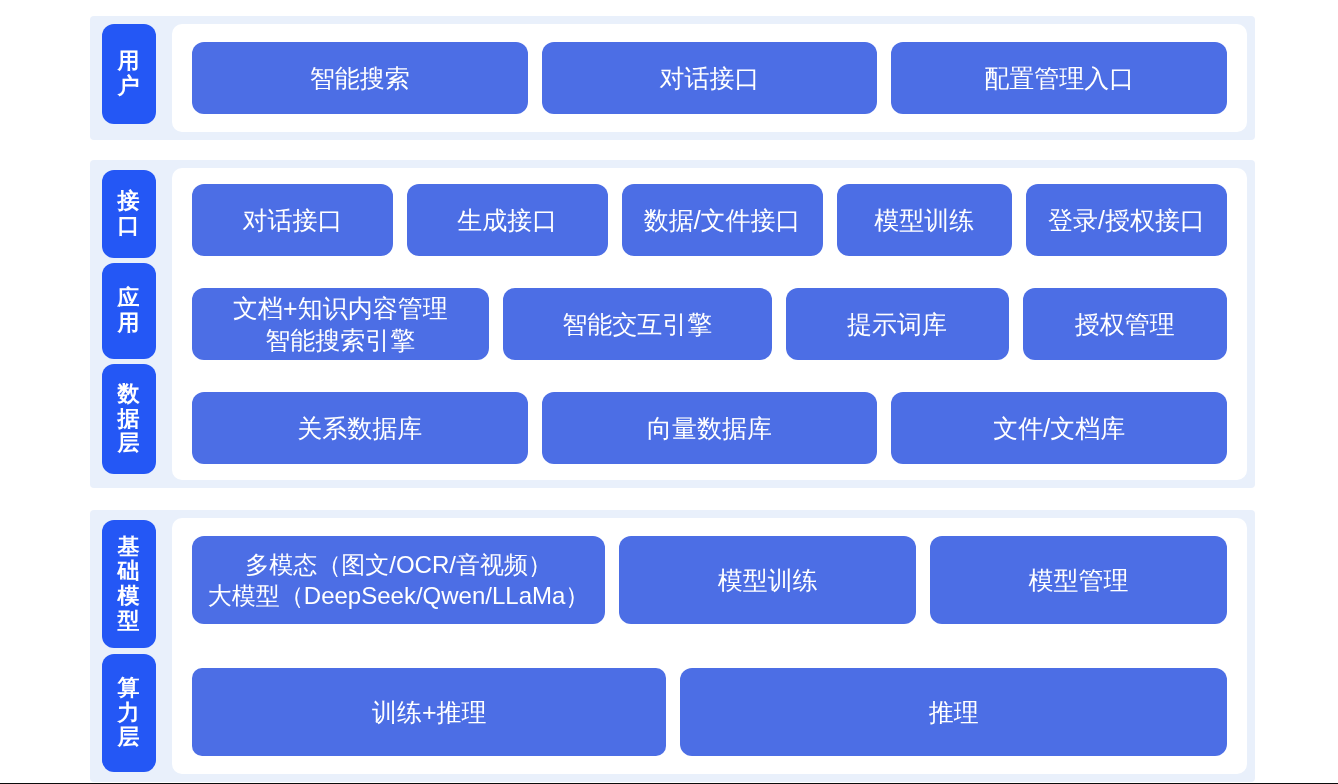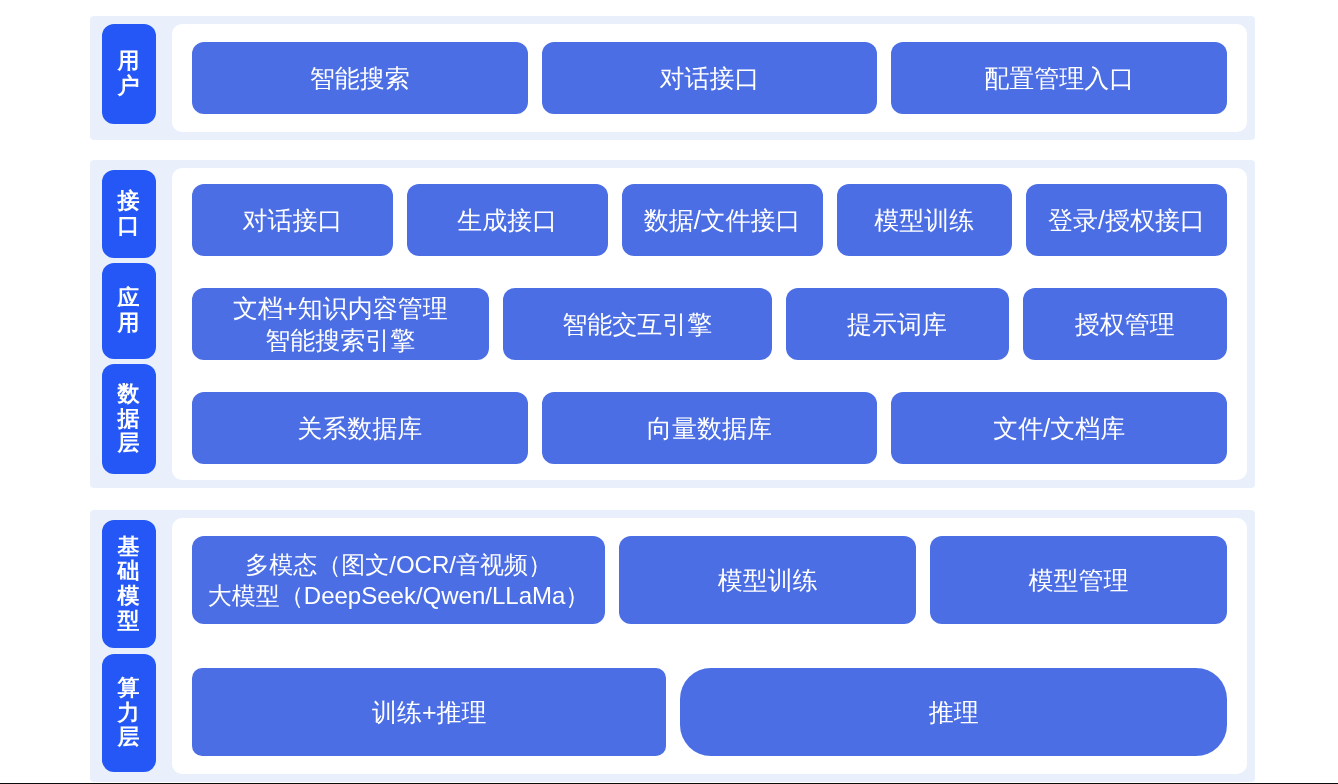--- a/index.html
+++ b/index.html
@@ -194,20 +194,20 @@
 
       <div class="row">
         <div class="box multiline" style="flex:1.42 1 0;">多模态（图文/OCR/音视频）
 大模型（DeepSeek/Qwen/LLaMa）</div>
         <div class="box" style="flex:1 1 0;">模型训练</div>
         <div class="box" style="flex:1 1 0;">模型管理</div>
       </div>
 
       <div class="row">
         <div class="box" style="flex:1.07 1 0;border-radius:10px;">训练+推理</div>
-        <div class="box" style="flex:1.24 1 0;border-radius:31px;">推理</div>
+        <div class="box" style="flex:1.24 1 0;">推理</div>
       </div>
 
     </div>
   </div>
 
   <div class="bottom-rule"></div>
 </div>
 
 </body></html>

